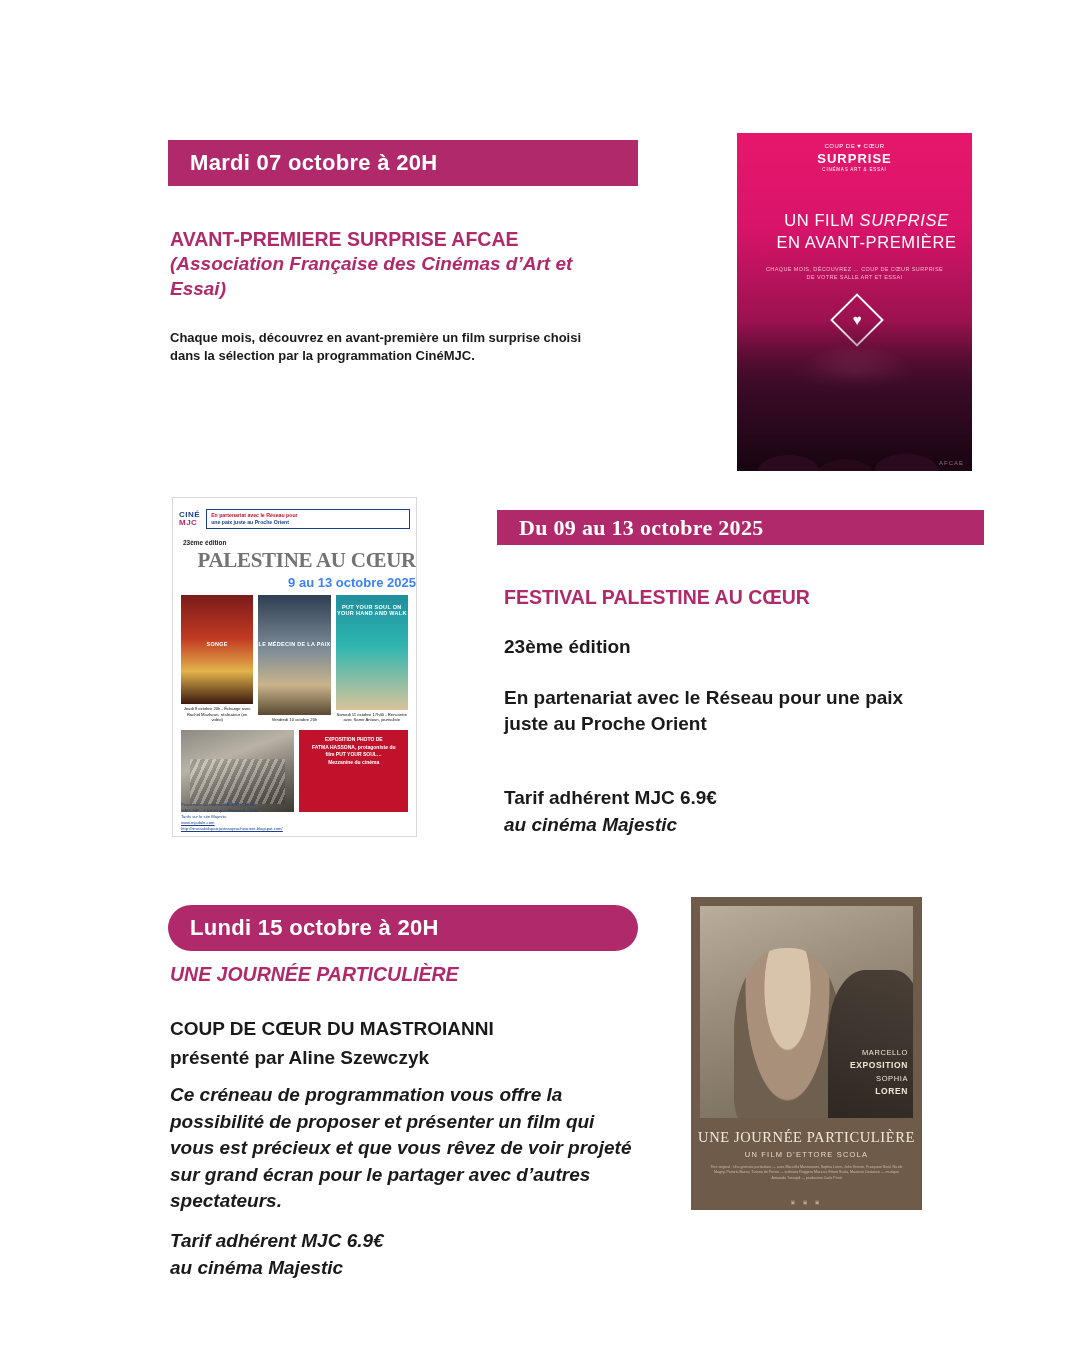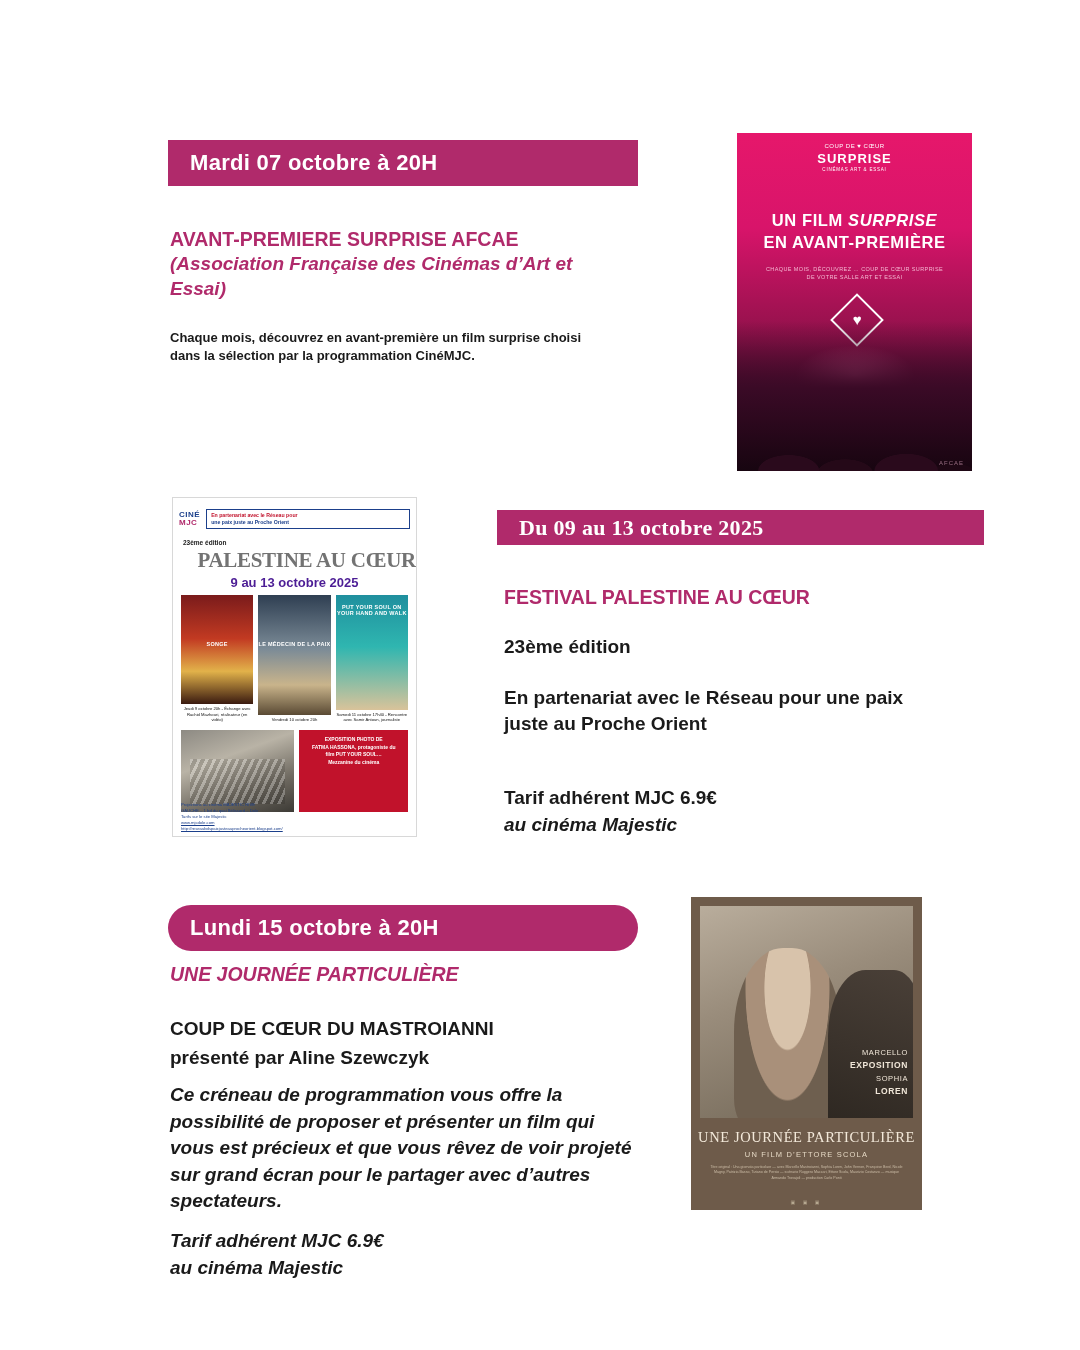--- a/index.html
+++ b/index.html
@@ -55,22 +55,22 @@
     background: linear-gradient(180deg, #e6176b 0%, #d8146a 28%, #8d1149 62%, #3d0b28 88%, #1d0714 100%);
     overflow: hidden;
   }
   #poster1 .p1-top {
     position: absolute; top: 10px; left: 0; width: 100%; text-align: center;
     color: #fff; font-size: 6px; letter-spacing: .5px; line-height: 1.25;
   }
   #poster1 .p1-big { font-size: 13px; font-weight: bold; letter-spacing: 1px; }
   #poster1 .p1-small { font-size: 4.5px; letter-spacing: .8px; }
   #poster1 .p1-main {
-    position: absolute; top: 76px; left: 0; width: 100%; text-align: center;
-    color: #ffffff; font-size: 16.5px; font-weight: bold; letter-spacing: .6px; line-height: 1.35;
+    position: absolute; top: 76px; left: 12px; width: 100%; text-align: center;
+    color: #ffffff; font-size: 16.5px; font-weight: normal; letter-spacing: .6px; line-height: 1.35;
   }
   #poster1 .p1-main em { font-style: italic; }
   #poster1 .p1-tag {
     position: absolute; top: 132px; left: 0; width: 100%; text-align: center;
     color: #f5b8d2; font-size: 5.5px; letter-spacing: .4px; line-height: 1.5;
   }
   #poster1 .p1-heart {
     position: absolute; top: 168px; left: 50%; margin-left: -17px;
     width: 34px; height: 34px; border: 2px solid #ffffff;
     transform: rotate(45deg);
@@ -118,22 +118,22 @@
     font-size: 5.2px; color: #1b3f8b; font-weight: bold; line-height: 1.3; flex: 1;
   }
   #p2-partner .red { color: #c1122b; }
   #p2-ed { position: absolute; top: 41px; left: 10px; font-size: 6.5px; font-weight: bold; color: #1a1a1a; }
   #p2-title {
     position: absolute; top: 50px; left: 0; width: 100%; text-align: right;
     color: #737373; font-size: 21px; font-weight: bold; letter-spacing: -0.3px;
     font-family: "Liberation Serif", serif;
   }
   #p2-dates {
-    position: absolute; top: 77px; left: 0; width: 100%; text-align: center;
-    color: #4c1d95; font-size: 13px; font-weight: bold;
+    position: absolute; top: 77px; left: 0; width: 100%; text-align: right;
+    color: #3b82f6; font-size: 13px; font-weight: bold;
   }
   #p2-grid {
     position: absolute; top: 97px; left: 8px; right: 8px; height: 128px;
     display: flex; gap: 5px;
   }
   #p2-grid .mini { flex: 1; display: flex; flex-direction: column; }
   #p2-grid .art { flex: 1; position: relative; overflow: hidden; }
   #p2-grid .cap { font-size: 4.2px; text-align: center; color: #111; line-height: 1.35; padding-top: 2px; }
   .art-a { background: linear-gradient(180deg,#7a1b1b 0%,#c23a22 40%,#e2b24a 70%,#3a1a10 100%); }
   .art-b { background: linear-gradient(180deg,#2f3f52 0%,#7b8b97 45%,#c9b48b 75%,#5a4a34 100%); }

